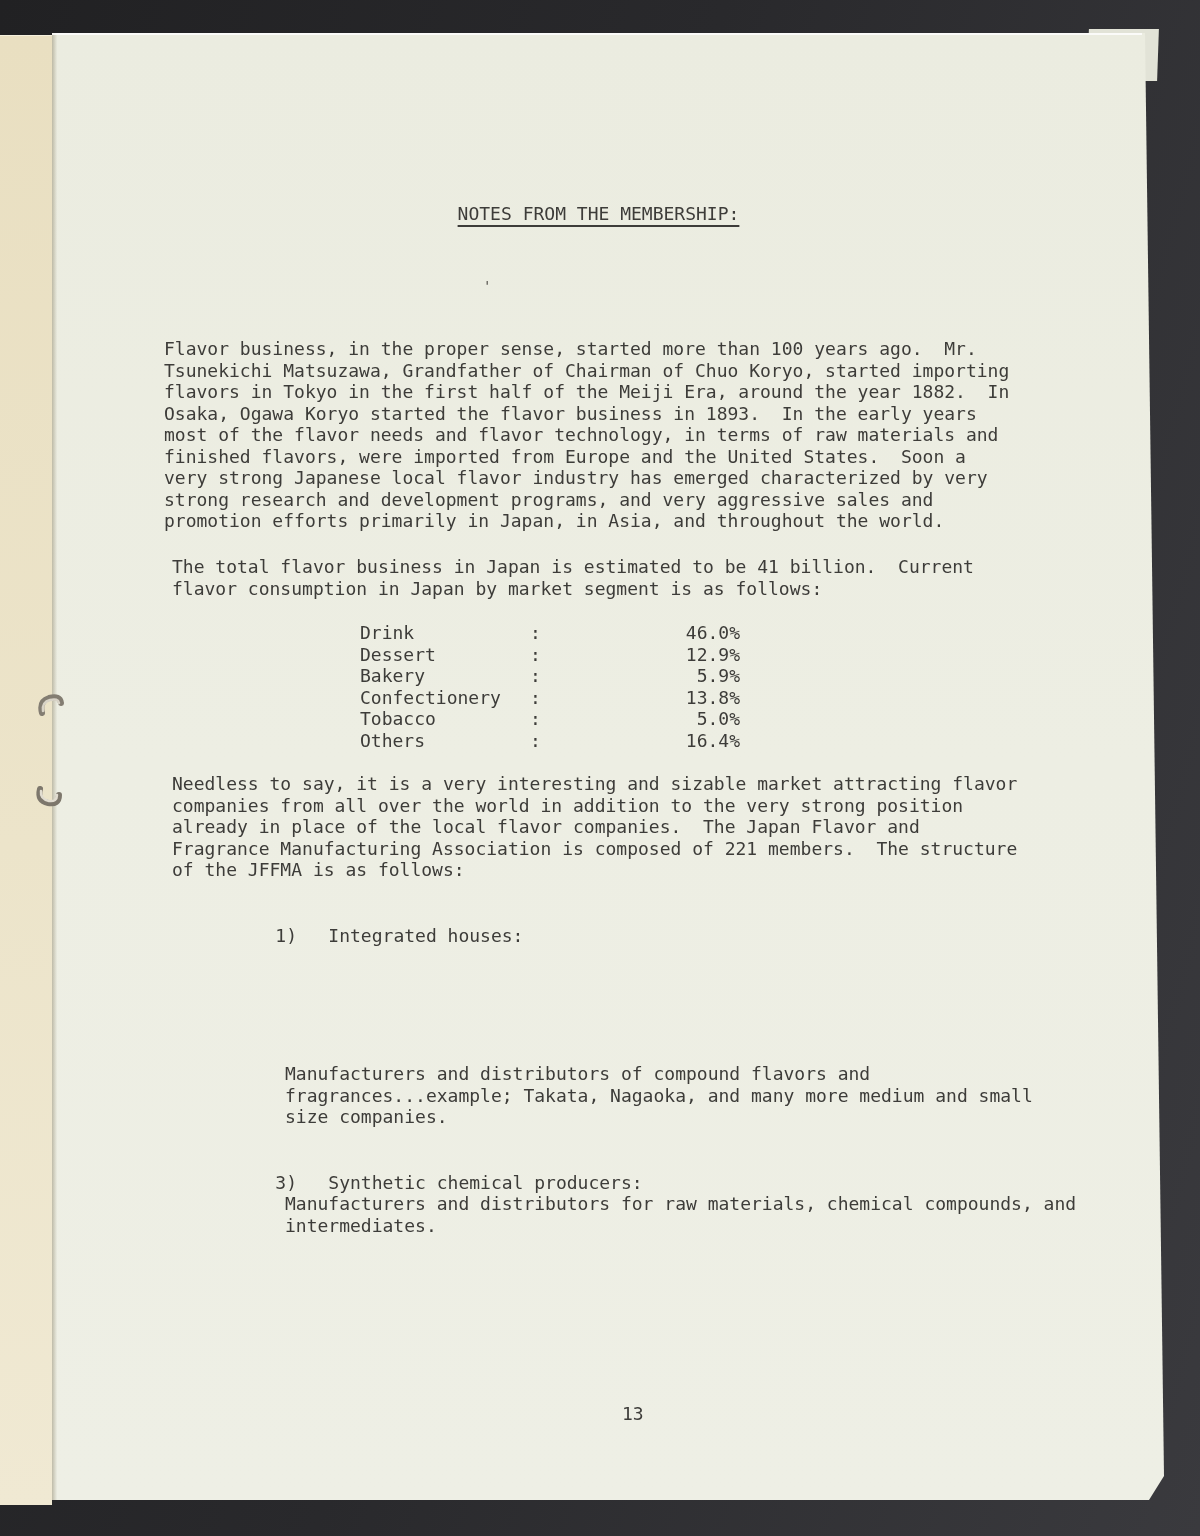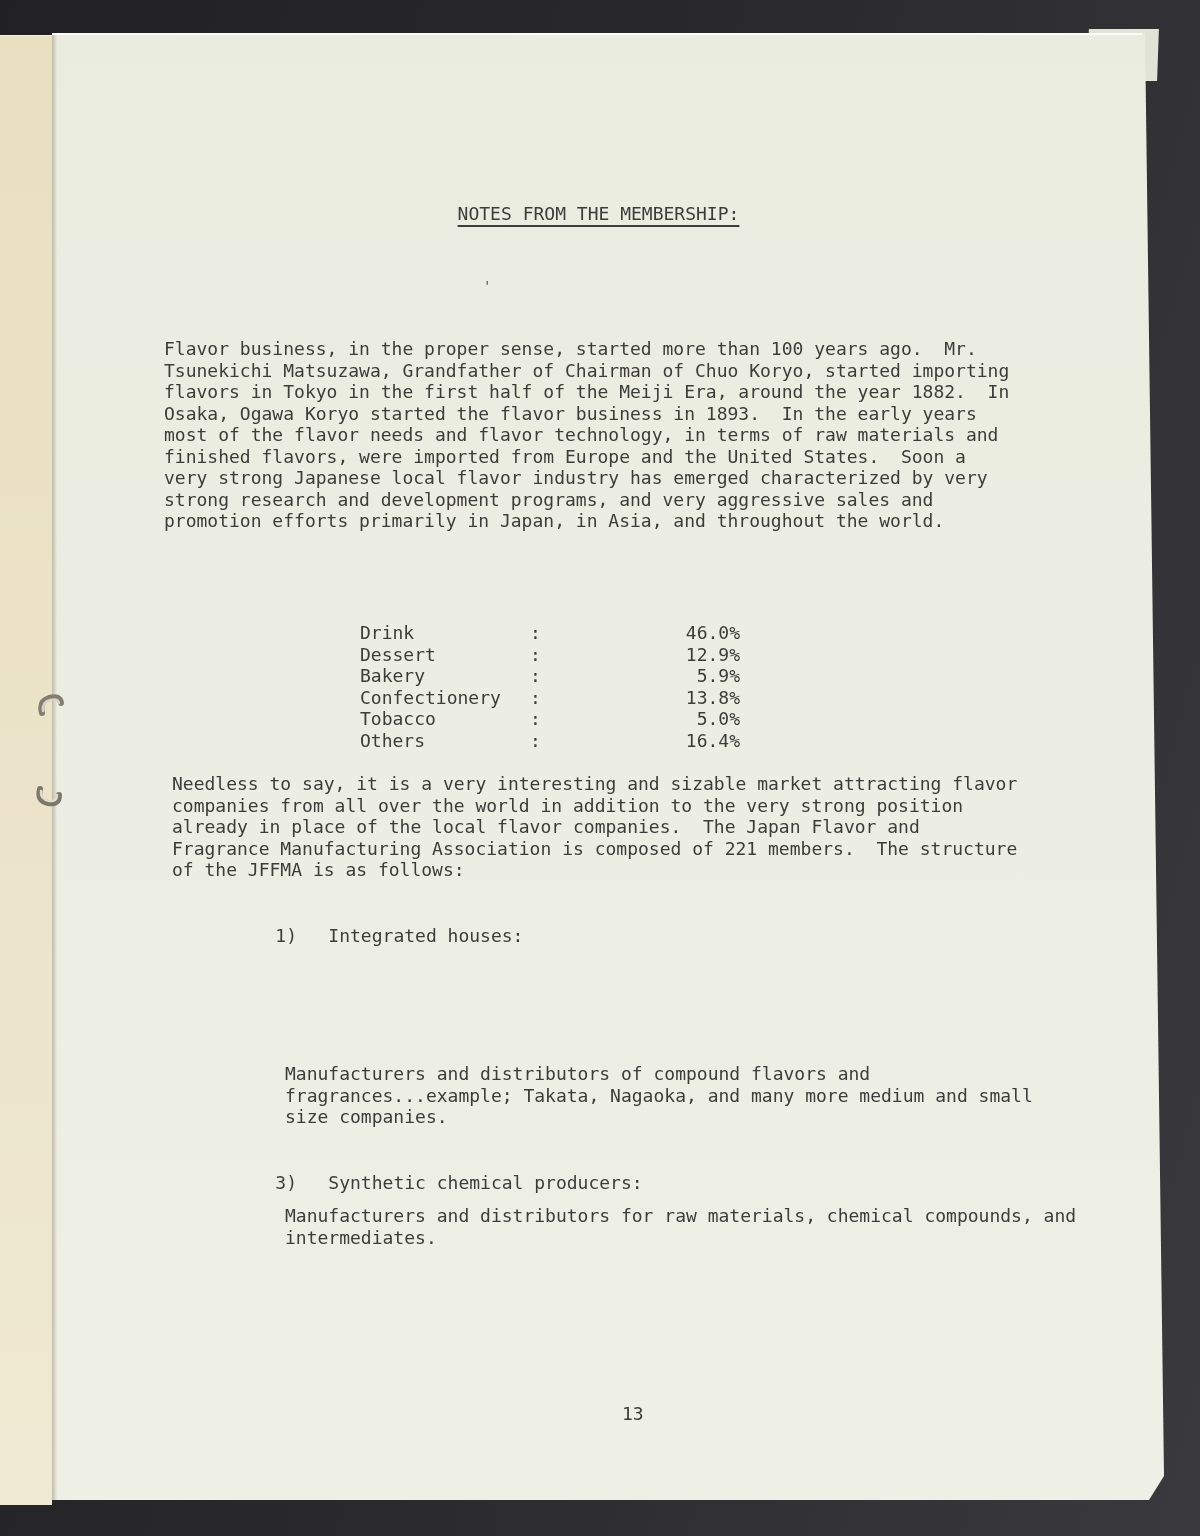--- a/index.html
+++ b/index.html
@@ -45,21 +45,21 @@
   .p3{left:120px;top:740px;}
   .segments{position:absolute;left:308px;top:589px;}
   .seg-row{display:flex;height:21.5px;}
   .seg-label{width:170px;}
   .seg-sep{width:14px;}
   .seg-value{width:196px;text-align:right;}
   .item-head{position:absolute;left:180px;white-space:pre;}
   .item-num{display:inline-block;width:53px;}
   .ih1{top:870px;} .ih2{top:987px;} .ih3{top:1117px;}
   .item-body{position:absolute;left:233px;white-space:pre;}
-  .ib1{top:920px;} .ib2{top:1030px;} .ib3{top:1160px;margin-top:12px;}
+  .ib1{top:920px;} .ib2{top:1030px;} .ib3{top:1160px;}
   .page-num{position:absolute;left:570px;top:1370px;}
   .staple{position:absolute;z-index:5;}
   .st1{left:36px;top:692px;}
   .st2{left:33px;top:779px;}
 </style>
 </head>
 <body>
 
 <div class="sheet-behind"></div>
 <div class="under-page"></div>
@@ -70,20 +70,22 @@
 
   <div class="para p1">Flavor business, in the proper sense, started more than 100 years ago.  Mr.
 Tsunekichi Matsuzawa, Grandfather of Chairman of Chuo Koryo, started importing
 flavors in Tokyo in the first half of the Meiji Era, around the year 1882.  In
 Osaka, Ogawa Koryo started the flavor business in 1893.  In the early years
 most of the flavor needs and flavor technology, in terms of raw materials and
 finished flavors, were imported from Europe and the United States.  Soon a
 very strong Japanese local flavor industry has emerged characterized by very
 strong research and development programs, and very aggressive sales and
 promotion efforts primarily in Japan, in Asia, and throughout the world.</div>
+  <div class="para p2">The total flavor business in Japan is estimated to be 41 billion.  Current
+flavor consumption in Japan by market segment is as follows:</div>
 
   <div class="segments">
     <div class="seg-row">
       <span class="seg-label">Drink</span>
         <span class="seg-sep">:</span>
         <span class="seg-value">46.0%</span>
     </div>
     <div class="seg-row">
       <span class="seg-label">Dessert</span>
         <span class="seg-sep">:</span>

